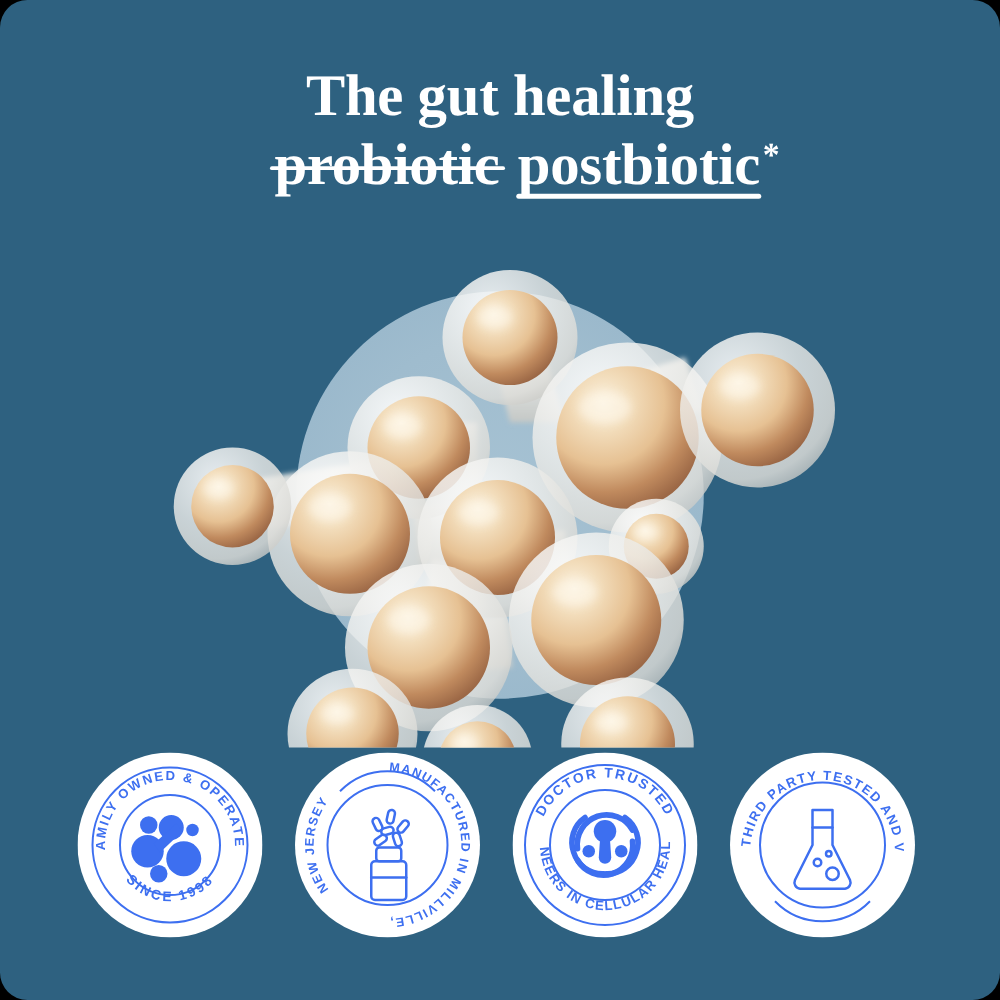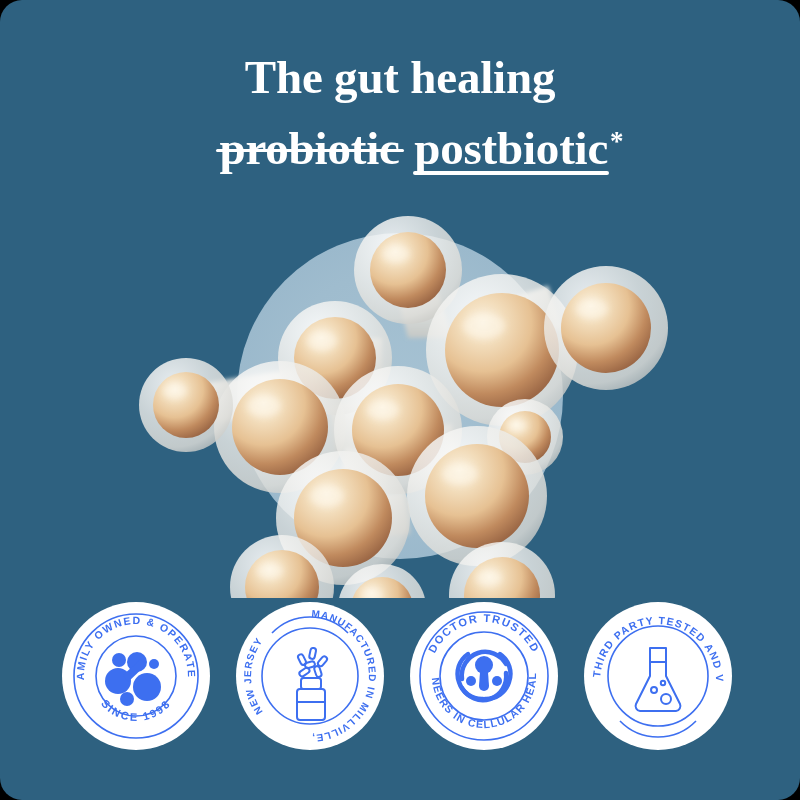--- a/index.html
+++ b/index.html
@@ -36,21 +36,21 @@
     line-height: 1.08;
     letter-spacing: -0.2px;
   }
   .headline-line {
     display: block;
     font-size: 47px;
     font-weight: 700;
     white-space: nowrap;
   }
   .headline-line-2 {
-    margin-top: 20px;
+    margin-top: 4px;
     padding-left: 40px;
   }
   .word-struck {
     position: relative;
     display: inline-block;
     padding: 0 2px;
   }
   .word-struck::after {
     content: "";
     position: absolute;

